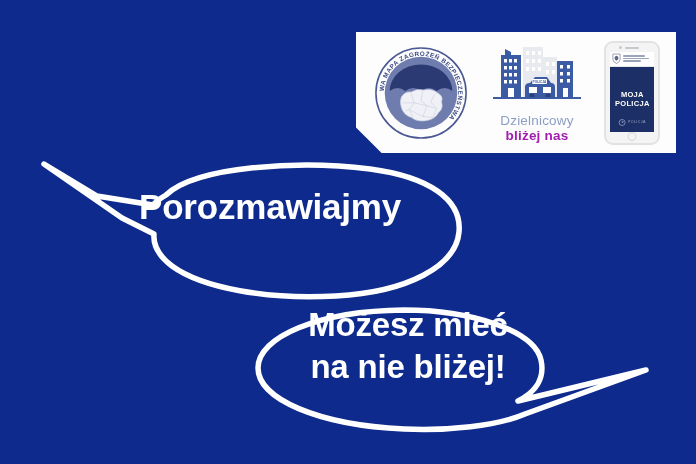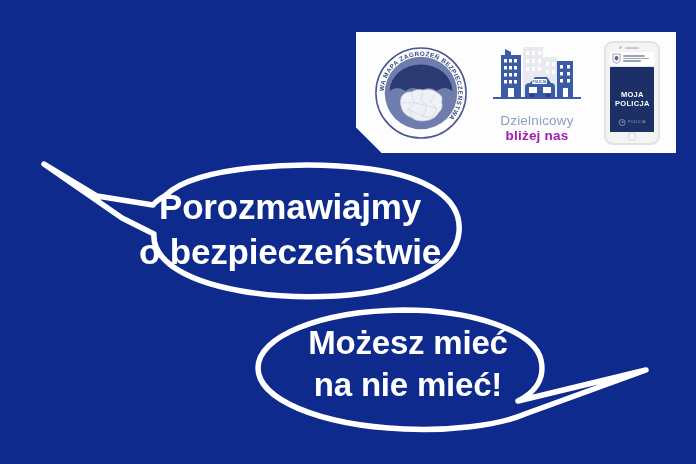--- a/index.html
+++ b/index.html
@@ -207,28 +207,28 @@
 
   .bubble-text {
     position: absolute;
     color: #ffffff;
     font-weight: bold;
     text-align: center;
     line-height: 1.28;
     letter-spacing: -0.2px;
   }
   #bubble1-text {
-    left: 120px;
+    left: 100px;
     top: 185px;
     width: 340px;
     font-size: 35px;
   }
   #bubble2-text {
     left: 258px;
-    top: 322px;
+    top: 304px;
     width: 300px;
     font-size: 33px;
   }
   .bt-line { display: block; white-space: nowrap; }
 </style>
 </head>
 <body>
 
 <div id="poster">
 
@@ -368,21 +368,20 @@
              C 470,310 534,330 541,360
              C 545,378 536,392 518,401
              L 646,370 L 525,414
              C 497,426 448,431 404,429
              C 318,425 258,399 258,368
              C 258,337 318,311 404,310 Z"></path>
   </svg>
 
   <div class="bubble-text" id="bubble1-text">
     <span class="bt-line">Porozmawiajmy</span>
-    <span class="bt-line">o bezpieczeństwie</span>
   </div>
 
   <div class="bubble-text" id="bubble2-text">
     <span class="bt-line">Możesz mieć</span>
-    <span class="bt-line">na nie mieć!</span>
+    <span class="bt-line">na nie bliżej!</span>
   </div>
 
 </div>
 
 </body></html>

